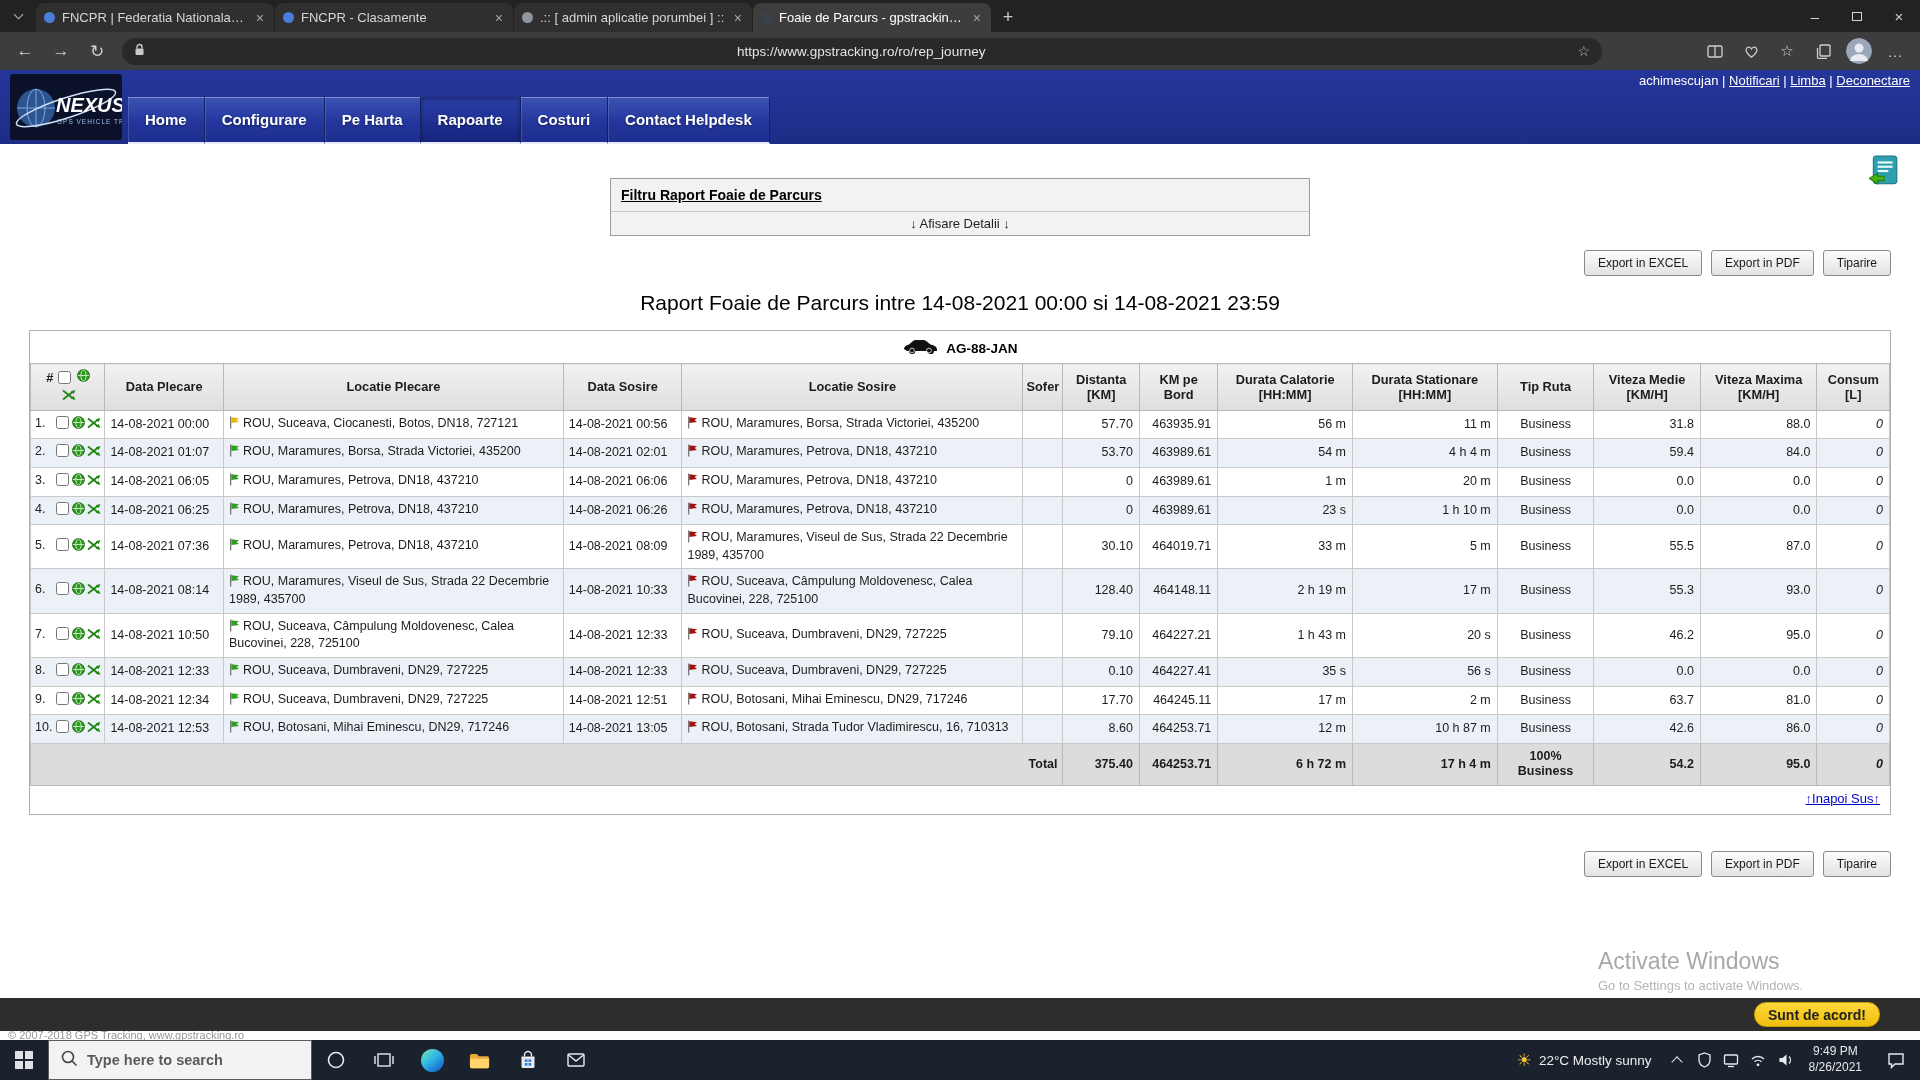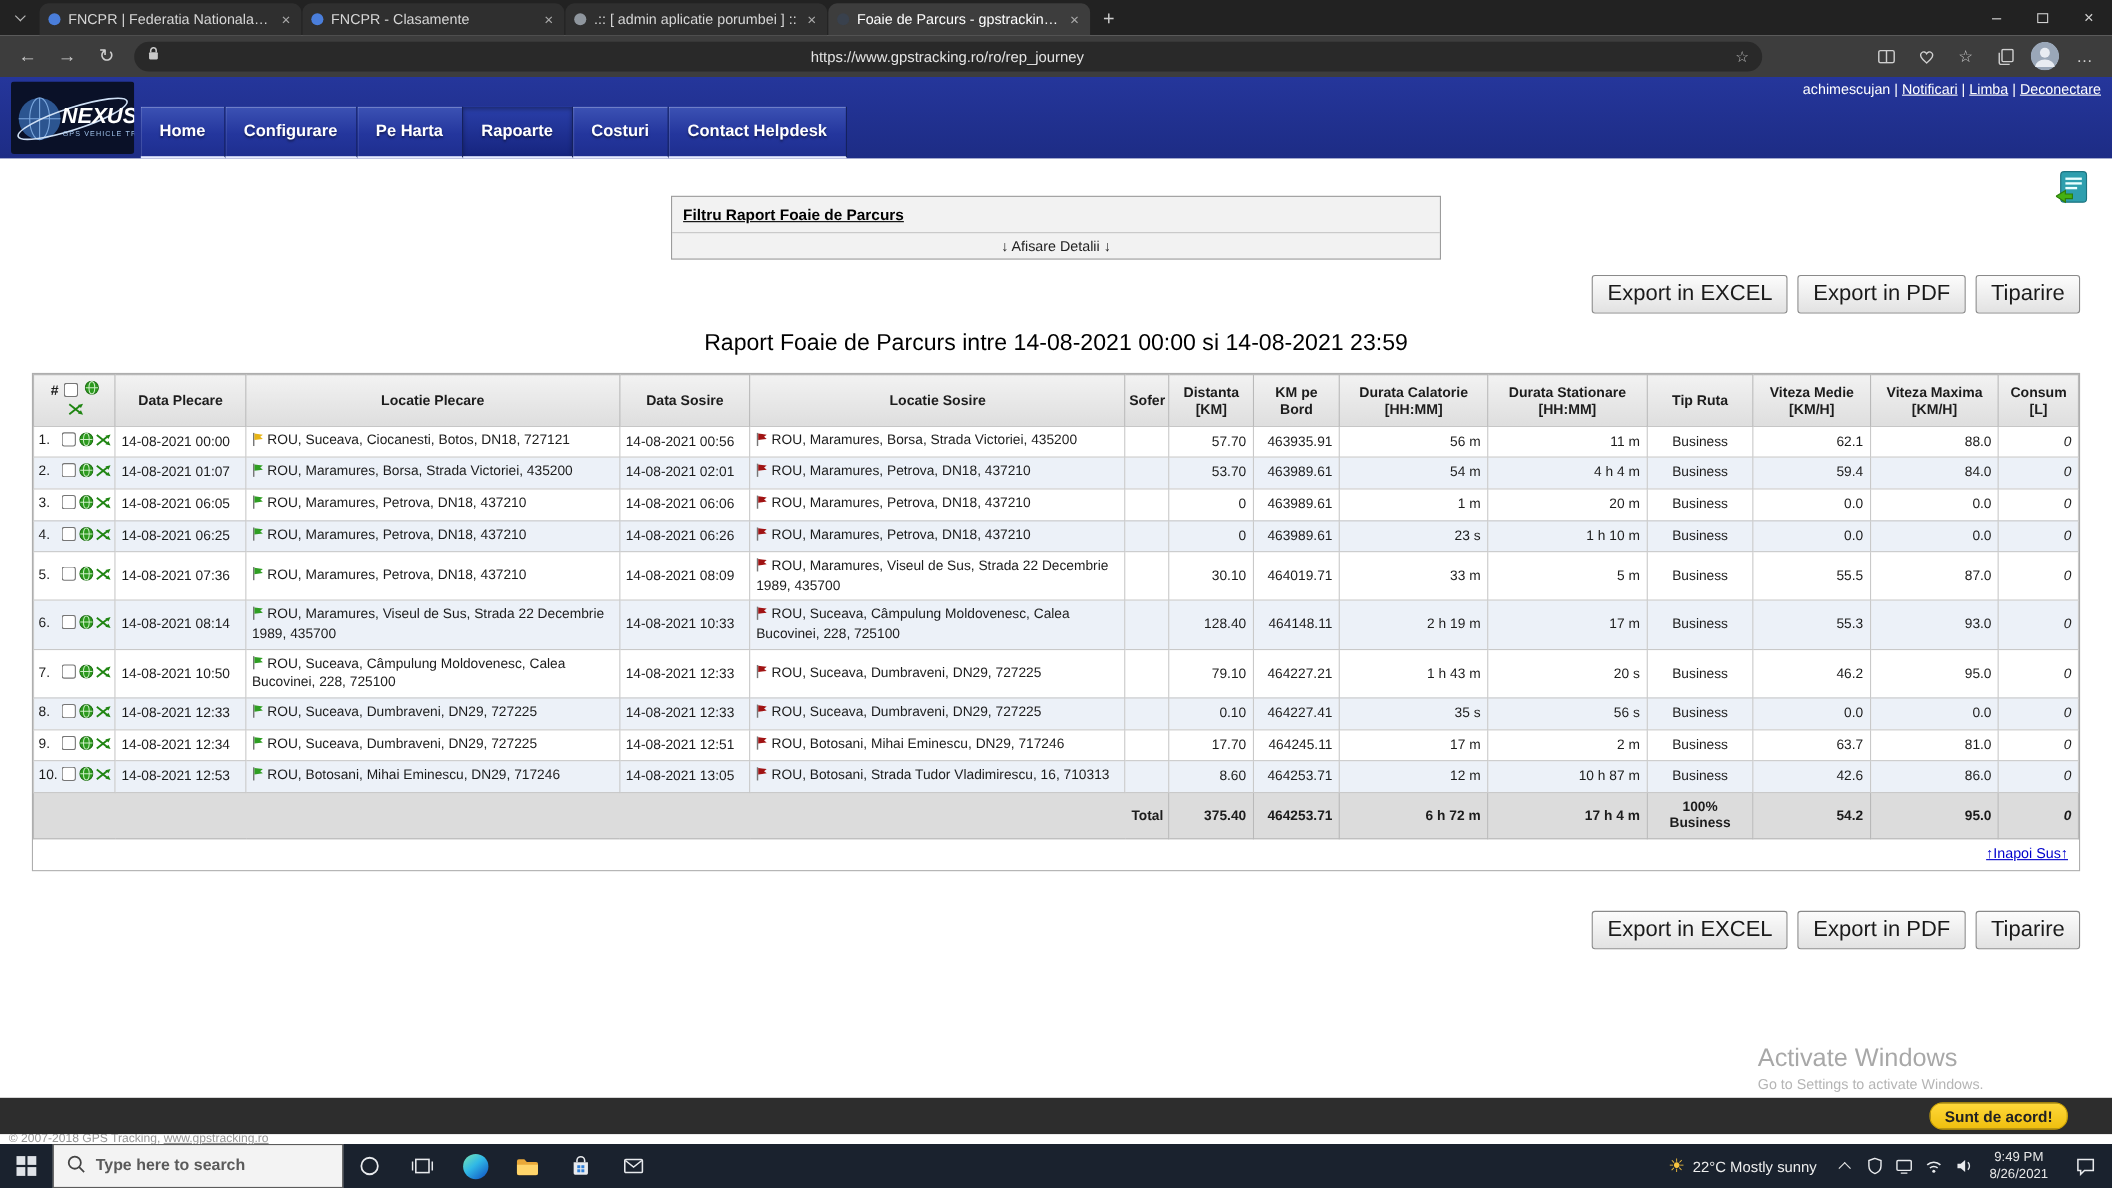--- a/index.html
+++ b/index.html
@@ -48,21 +48,21 @@
   .panel-icon { position: absolute; top: 85px; right: 22px; cursor: pointer; }
 
   
   .filter-box { width: 700px; margin: 34px auto 0; border: 1px solid #9c9c9c; background: #f2f2f2; }
   .filter-title { padding: 8px 10px; font-weight: bold; font-size: 14px; text-decoration: underline; border-bottom: 1px solid #c6c6c6; color: #000; }
   .filter-toggle { text-align: center; padding: 4px; font-size: 13px; color: #222; cursor: pointer; }
 
   
   .export-row { width: 1862px; margin: 14px auto 0; text-align: right; }
   .export-row.second { margin-top: 36px; }
-  .export-btn { font-family: inherit; font-size: 20px; color: #1a1a1a; background: linear-gradient(#fcfcfc, #e2e2e2);
+  .export-btn { font-family: inherit; font-size: 12px; color: #1a1a1a; background: linear-gradient(#fcfcfc, #e2e2e2);
     border: 1px solid #8a8a8a; border-radius: 3px; padding: 5px 13px; margin-left: 9px; cursor: pointer; }
 
   .report-title { margin-top: 15px; text-align: center; font-size: 21px; color: #000; }
 
   
   .report-container { width: 1862px; margin: 15px auto 0; border: 1px solid #aeaeae; background: #fff; }
   .vehicle-line { display: flex; align-items: center; justify-content: center; gap: 8px; padding: 8px 0 5px; }
   .plate { font-weight: bold; font-size: 13.5px; color: #000; }
   .report-table { width: 100%; border-collapse: collapse; table-layout: fixed; font-size: 12.5px; color: #1c1c1c; }
   .report-table th { background: linear-gradient(#f2f2f2, #dedede); border: 1px solid #b9b9b9; font-size: 12.8px; padding: 5px 3px; line-height: 1.2; font-weight: bold; text-align: center; vertical-align: middle; }
@@ -235,20 +235,28 @@
     <div class="filter-box">
       <div class="filter-title">Filtru Raport Foaie de Parcurs</div>
       <div class="filter-toggle">↓ Afisare Detalii ↓</div>
     </div>
 
     <div class="export-row"><button class="export-btn">Export in EXCEL</button><button class="export-btn">Export in PDF</button><button class="export-btn">Tiparire</button></div>
 
     <div class="report-title">Raport Foaie de Parcurs intre 14-08-2021 00:00 si 14-08-2021 23:59</div>
 
     <div class="report-container">
+      <div class="vehicle-line">
+        <span><svg width="36" height="15" viewBox="0 0 36 15">
+              <path d="M2 10 q0 -3.5 5 -4.5 l4 -3.5 q1 -1 3 -1 h7 q2 0 3.5 1.2 l4 3.3 q6 1 6.5 4.5 v2 h-3 a3.2 3.2 0 0 1 -6.4 0 h-12.2 a3.2 3.2 0 0 1 -6.4 0 h-2 z" fill="#111"></path>
+              <circle cx="10" cy="11.5" r="2.4" fill="#111" stroke="#eee" stroke-width="0.8"></circle>
+              <circle cx="27" cy="11.5" r="2.4" fill="#111" stroke="#eee" stroke-width="0.8"></circle>
+            </svg></span>
+        <span class="plate">AG-88-JAN</span>
+      </div>
 
       <table class="report-table">
         <colgroup>
           <col style="width:74px">
             <col style="width:118px">
             <col style="width:338px">
             <col style="width:118px">
             <col style="width:339px">
             <col style="width:40px">
             <col style="width:76px">
@@ -317,21 +325,21 @@
     <td class="c-loc"><span class="flag flag-red"><svg width="11" height="13" viewBox="0 0 11 13">
                     <rect x="1" y="0.5" width="1.3" height="12" fill="#777"></rect>
                     <path d="M2.3 1.2 L10 2.2 L7.6 4.1 L10 6 L2.3 7 Z" fill="currentColor"></path>
                   </svg></span><span class="loct">ROU, Maramures, Borsa, Strada Victoriei, 435200</span></td>
     <td class="c-ctr"></td>
     <td class="c-num">57.70</td>
     <td class="c-num">463935.91</td>
     <td class="c-num">56 m</td>
     <td class="c-num">11 m</td>
     <td class="c-ctr">Business</td>
-    <td class="c-num">62.1</td>
+    <td class="c-num">31.8</td>
     <td class="c-num">88.0</td>
     <td class="c-num c-ital">0</td>
   </tr>
             <tr class="even">
     <td class="c-nr">
       <span class="rownum">2.</span><input type="checkbox" class="cb" style=""><span class="ic"><svg width="13" height="13" viewBox="0 0 14 14">
                     <circle cx="7" cy="7" r="6.4" fill="#2c9a1e" stroke="#1c6b12"></circle>
                     <ellipse cx="7" cy="7" rx="2.8" ry="6" fill="none" stroke="#cdeec6" stroke-width="1"></ellipse>
                     <line x1="1" y1="7" x2="13" y2="7" stroke="#cdeec6" stroke-width="1"></line>
                   </svg></span><span class="ic"><svg width="14" height="12" viewBox="0 0 14 12">

